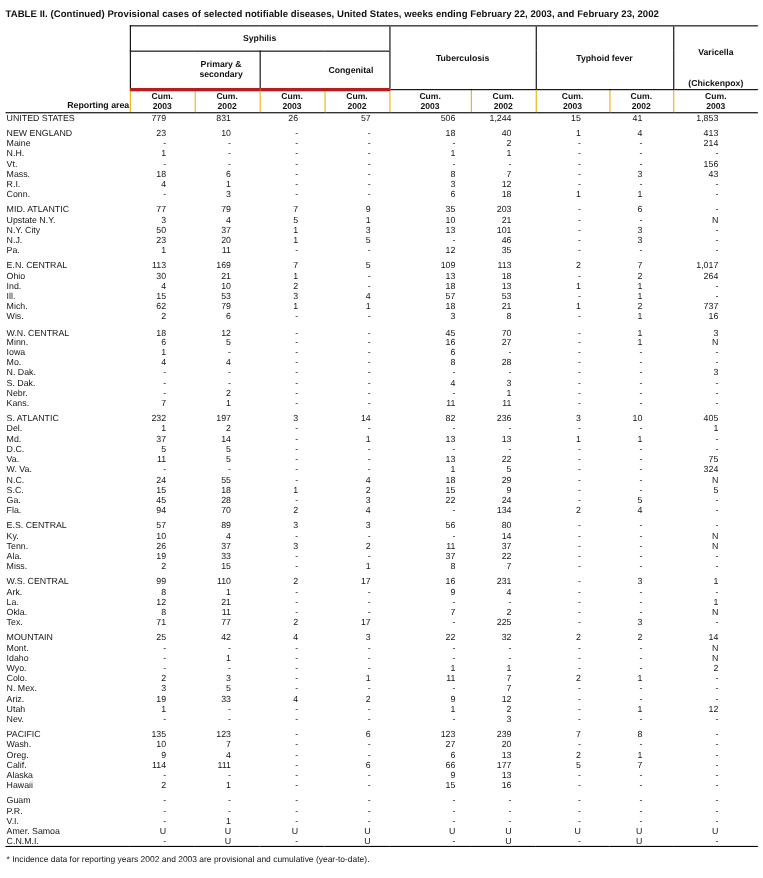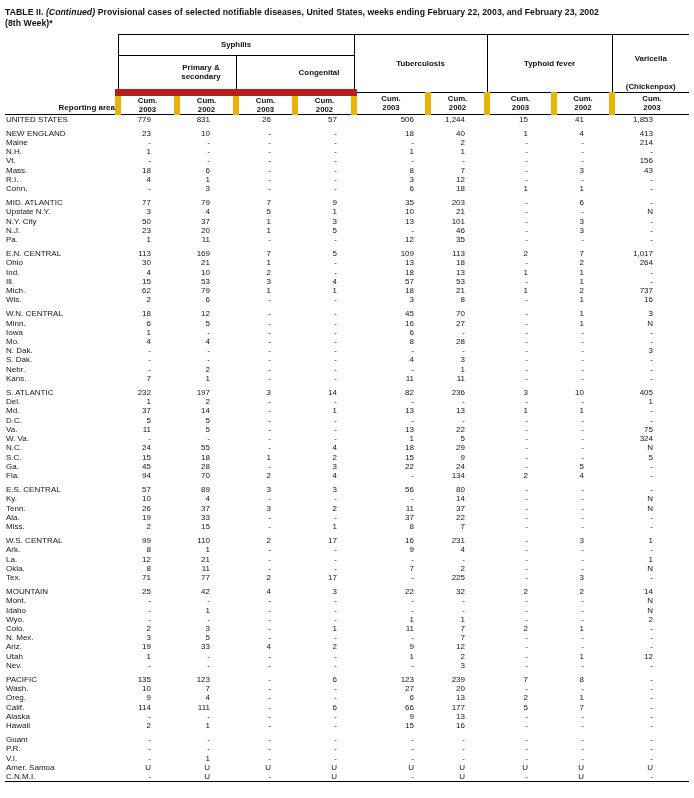--- a/index.html
+++ b/index.html
@@ -14,21 +14,21 @@
   .page { padding: 7px 5px 0 5px; }
 
   
   .title {
     font-weight: bold;
     font-size: 8.7px;
     line-height: 10.8px;
     letter-spacing: 0.05px;
     margin-bottom: 5px;
   }
-  .title .it { font-style: italic; }
+  .title .it { }
 
   
   table.disease {
     border-collapse: collapse;
     table-layout: fixed;
     width: 684px;
     border-bottom: 1.5px solid #000;
   }
   thead th {
     font-weight: bold;
@@ -42,35 +42,35 @@
     border-left: 1px solid #000;
     border-top: 1px solid #000;
     border-bottom: 1px solid #000;
     height: 13px;
     line-height: 9px;
   }
   th.sub {
     text-align: center;
     vertical-align: middle;
     border-left: 1px solid #000;
-    border-bottom: 7px solid #b91c1c;
+    border-bottom: 3px solid #b91c1c;
     height: 13px;
     line-height: 9px;
     padding-left: 48px;
   }
   th.area-h {
     text-align: right;
     vertical-align: bottom;
     font-size: 8px;
     border-bottom: 1.5px solid #000;
     padding-bottom: 2px;
     padding-left: 1px;
   }
   th.cum {
-    border-left: 6px solid #eab308;
+    border-left: 1px solid #eab308;
     border-bottom: 1.5px solid #000;
     text-align: center;
     vertical-align: middle;
     height: 21px;
     line-height: 9px;
     font-size: 7.8px;
   }
   th.cum div { line-height: 9px; }
   th.varicella div { line-height: 9.5px; margin-top: 19px; }
 
@@ -100,21 +100,20 @@
   .fn-legend span.fn2 { margin-right: 44px; }
   .fn-note { padding-left: 1px; }
 </style>
 </head>
 <body>
 
 <div class="page">
 
   <div class="title">
     <span>TABLE II. </span><span class="it">(Continued)</span><span> Provisional cases of selected notifiable diseases, United States, weeks ending February 22, 2003, and February 23, 2002</span>
-    <div>(8th Week)*</div>
   </div>
 
   <table class="disease">
     <colgroup>
       <col style="width:113px">
       <col style="width:59px">
         <col style="width:59px">
         <col style="width:59px">
         <col style="width:59px">
       <col style="width:74px">
@@ -1009,15 +1008,16 @@
           <td class="num c5">-</td>
           <td class="num c6">U</td>
           <td class="num c7">-</td>
           <td class="num c8">U</td>
           <td class="num c9">-</td>
         </tr>
       </tbody>
   </table>
 
   <div class="footnotes">
+    <div class="fn-note">* Incidence data for reporting years 2002 and 2003 are provisional and cumulative (year-to-date).</div>
   </div>
 
 </div>
 
 </body></html>

